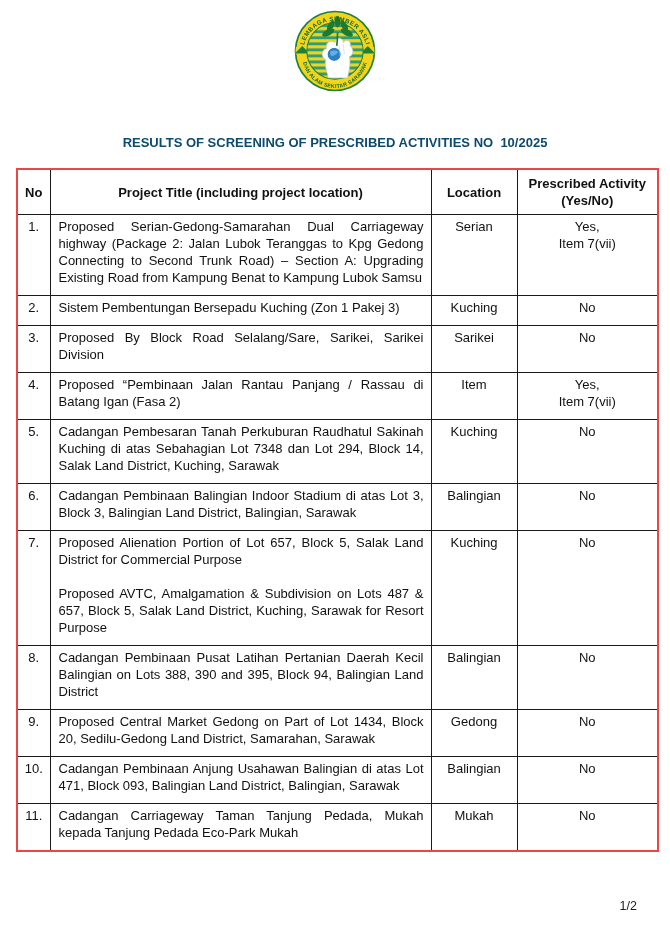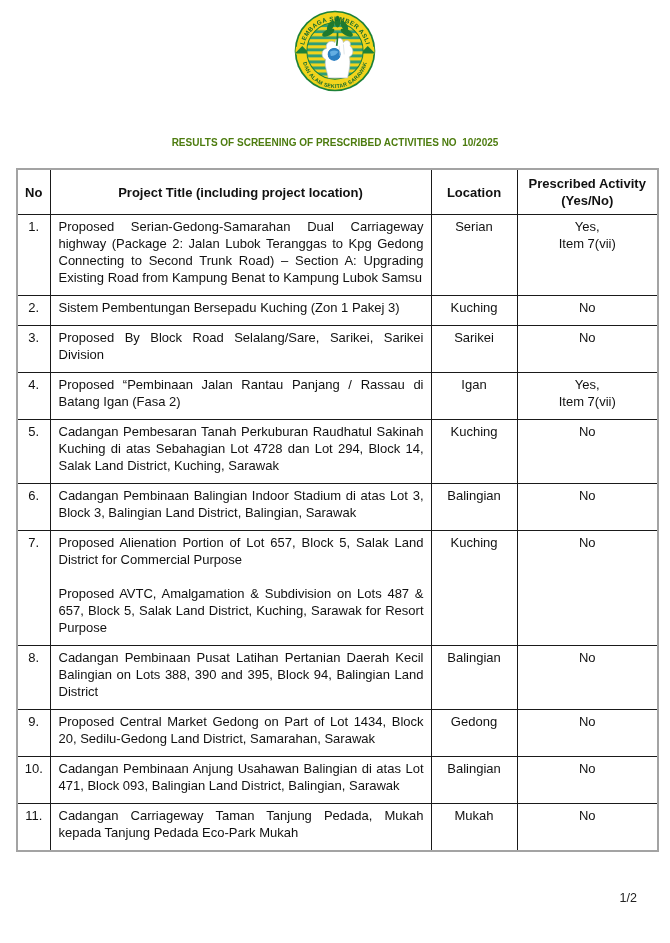--- a/index.html
+++ b/index.html
@@ -3,50 +3,50 @@
 <meta charset="utf-8">
 <style>
   html,body { margin:0; padding:0; background:#e8e8e8; }
   .page {
     width:670px; height:943px; margin:0 auto; background:#ffffff;
     position:relative; overflow:hidden;
     font-family:"Liberation Sans", sans-serif; color:#1c1c1c;
   }
   .logo-wrap { padding-top:9px; display:flex; justify-content:center; }
   .page-title {
-    margin:40px 14px 8px 14px; font-size:10px; font-weight:bold;
-    text-align:center; line-height:19px; white-space:pre-wrap; color:#4d7c0f;
+    margin:40px 14px 8px 14px; font-size:13px; font-weight:bold;
+    text-align:center; line-height:19px; white-space:pre-wrap; color:#0c4a6e;
   }
   .intro {
     margin:16px 14px 0 14px; font-size:13.5px; line-height:19px; color:#111;
   }
   table.results {
     margin:16px 0 0 16px; border-collapse:collapse; table-layout:fixed;
-    width:641px; border:2px solid #a3a3a3; font-size:13px; color:#111;
+    width:641px; border:2px solid #ef4444; font-size:13px; color:#111;
   }
   table.results th, table.results td {
     border:1px solid #1a1a1a; vertical-align:top; line-height:17px;
   }
   table.results th {
     font-weight:bold; text-align:center; vertical-align:middle;
     padding:5px 3px; white-space:pre-line; line-height:17px;
   }
   col.c-no { width:33px; }
   col.c-title { width:381px; }
   col.c-loc { width:86px; }
   col.c-pre { width:141px; }
   td.col-no { text-align:center; padding:3px 2px 8px 2px; }
   td.col-title {
     text-align:justify; padding:3px 7px 9px 8px; white-space:pre-wrap;margin-top:48px;
   }
   td.col-location, td.col-prescribed {
     text-align:center; padding:3px 4px 8px 4px; white-space:pre-line;
   }
   .page-number {
-    position:absolute; right:33px; bottom:38px; font-size:12.5px; color:#222;
+    position:absolute; right:33px; bottom:30px; font-size:12.5px; color:#222;
   }
 </style>
 </head>
 <body>
 
 <div class="page">
 
   <div class="logo-wrap">
     <svg width="84" height="84" viewBox="0 0 100 100">
       <defs>
@@ -133,27 +133,27 @@
         </tr>
         <tr>
           <td class="col-no">3.</td>
           <td class="col-title">Proposed By Block Road Selalang/Sare, Sarikei, Sarikei Division</td>
           <td class="col-location">Sarikei</td>
           <td class="col-prescribed">No</td>
         </tr>
         <tr>
           <td class="col-no">4.</td>
           <td class="col-title">Proposed “Pembinaan Jalan Rantau Panjang / Rassau di Batang Igan (Fasa 2)</td>
-          <td class="col-location">Igan</td>
+          <td class="col-location">Item</td>
           <td class="col-prescribed">Yes,
 Item 7(vii)</td>
         </tr>
         <tr>
           <td class="col-no">5.</td>
-          <td class="col-title">Cadangan Pembesaran Tanah Perkuburan Raudhatul Sakinah Kuching di atas Sebahagian Lot 4728 dan Lot 294, Block 14, Salak Land District, Kuching, Sarawak</td>
+          <td class="col-title">Cadangan Pembesaran Tanah Perkuburan Raudhatul Sakinah Kuching di atas Sebahagian Lot 7348 dan Lot 294, Block 14, Salak Land District, Kuching, Sarawak</td>
           <td class="col-location">Kuching</td>
           <td class="col-prescribed">No</td>
         </tr>
         <tr>
           <td class="col-no">6.</td>
           <td class="col-title">Cadangan Pembinaan Balingian Indoor Stadium di atas Lot 3, Block 3, Balingian Land District, Balingian, Sarawak</td>
           <td class="col-location">Balingian</td>
           <td class="col-prescribed">No</td>
         </tr>
         <tr>

